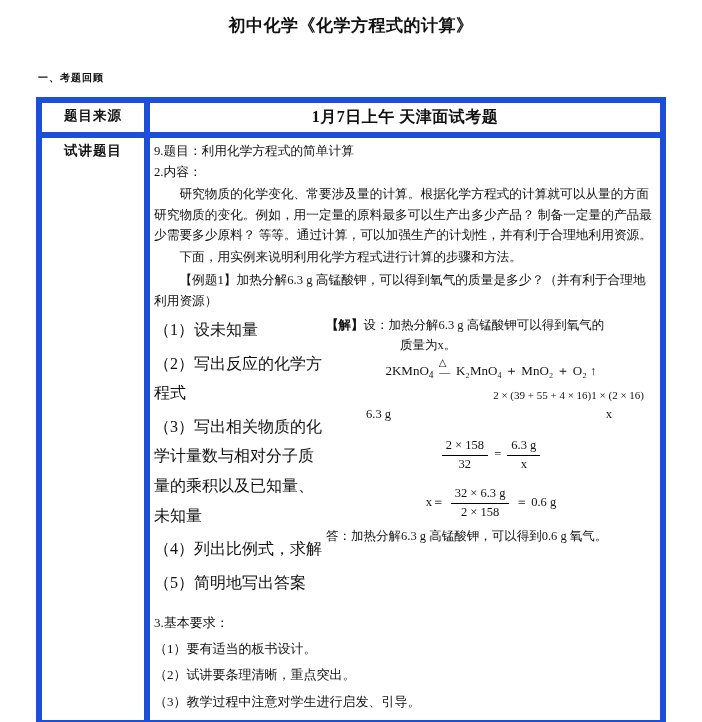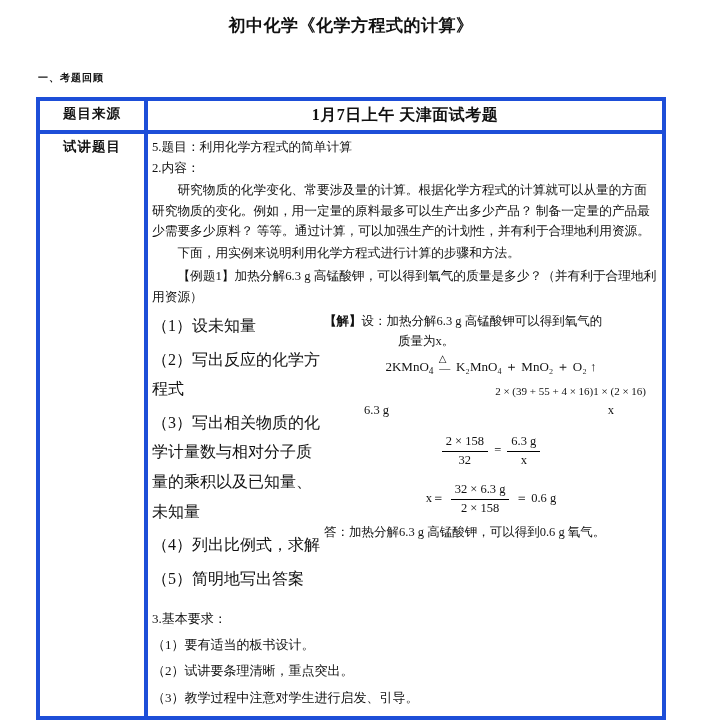--- a/index.html
+++ b/index.html
@@ -37,21 +37,21 @@
     padding-left: 2px;
     letter-spacing: 1px;
   }
   table.main {
     border-collapse: collapse;
     width: 630px;
     margin: 0 auto;
     table-layout: fixed;
   }
   table.main td {
-    border: 4px solid #1d4ed8;
+    border: 6px solid #1d4ed8;
     vertical-align: top;
     padding: 4px;
   }
   .col-label {
     width: 108px;
     text-align: center;
     vertical-align: middle;
     font-size: 13.5px;
     font-weight: bold;
     letter-spacing: 1px;
@@ -207,21 +207,21 @@
     </colgroup>
     <tbody>
       <tr>
         <td class="col-label hdr-label">题目来源</td>
         <td class="hdr-cell">1月7日上午 天津面试考题</td>
       </tr>
       <tr>
         <td class="col-label">试讲题目</td>
         <td class="body-cell">
 
-          <div class="line">5.题目：利用化学方程式的简单计算</div>
+          <div class="line">9.题目：利用化学方程式的简单计算</div>
           <div class="line">2.内容：</div>
 
           <div class="para">研究物质的化学变化、常要涉及量的计算。根据化学方程式的计算就可以从量的方面研究物质的变化。例如，用一定量的原料最多可以生产出多少产品？ 制备一定量的产品最少需要多少原料？ 等等。通过计算，可以加强生产的计划性，并有利于合理地利用资源。</div>
           <div class="para">下面，用实例来说明利用化学方程式进行计算的步骤和方法。</div>
 
           <div class="ex-head">【例题1】加热分解6.3 g 高锰酸钾，可以得到氧气的质量是多少？（并有利于合理地利用资源）</div>
 
           <div class="twocol">
 
             <div class="steps">

